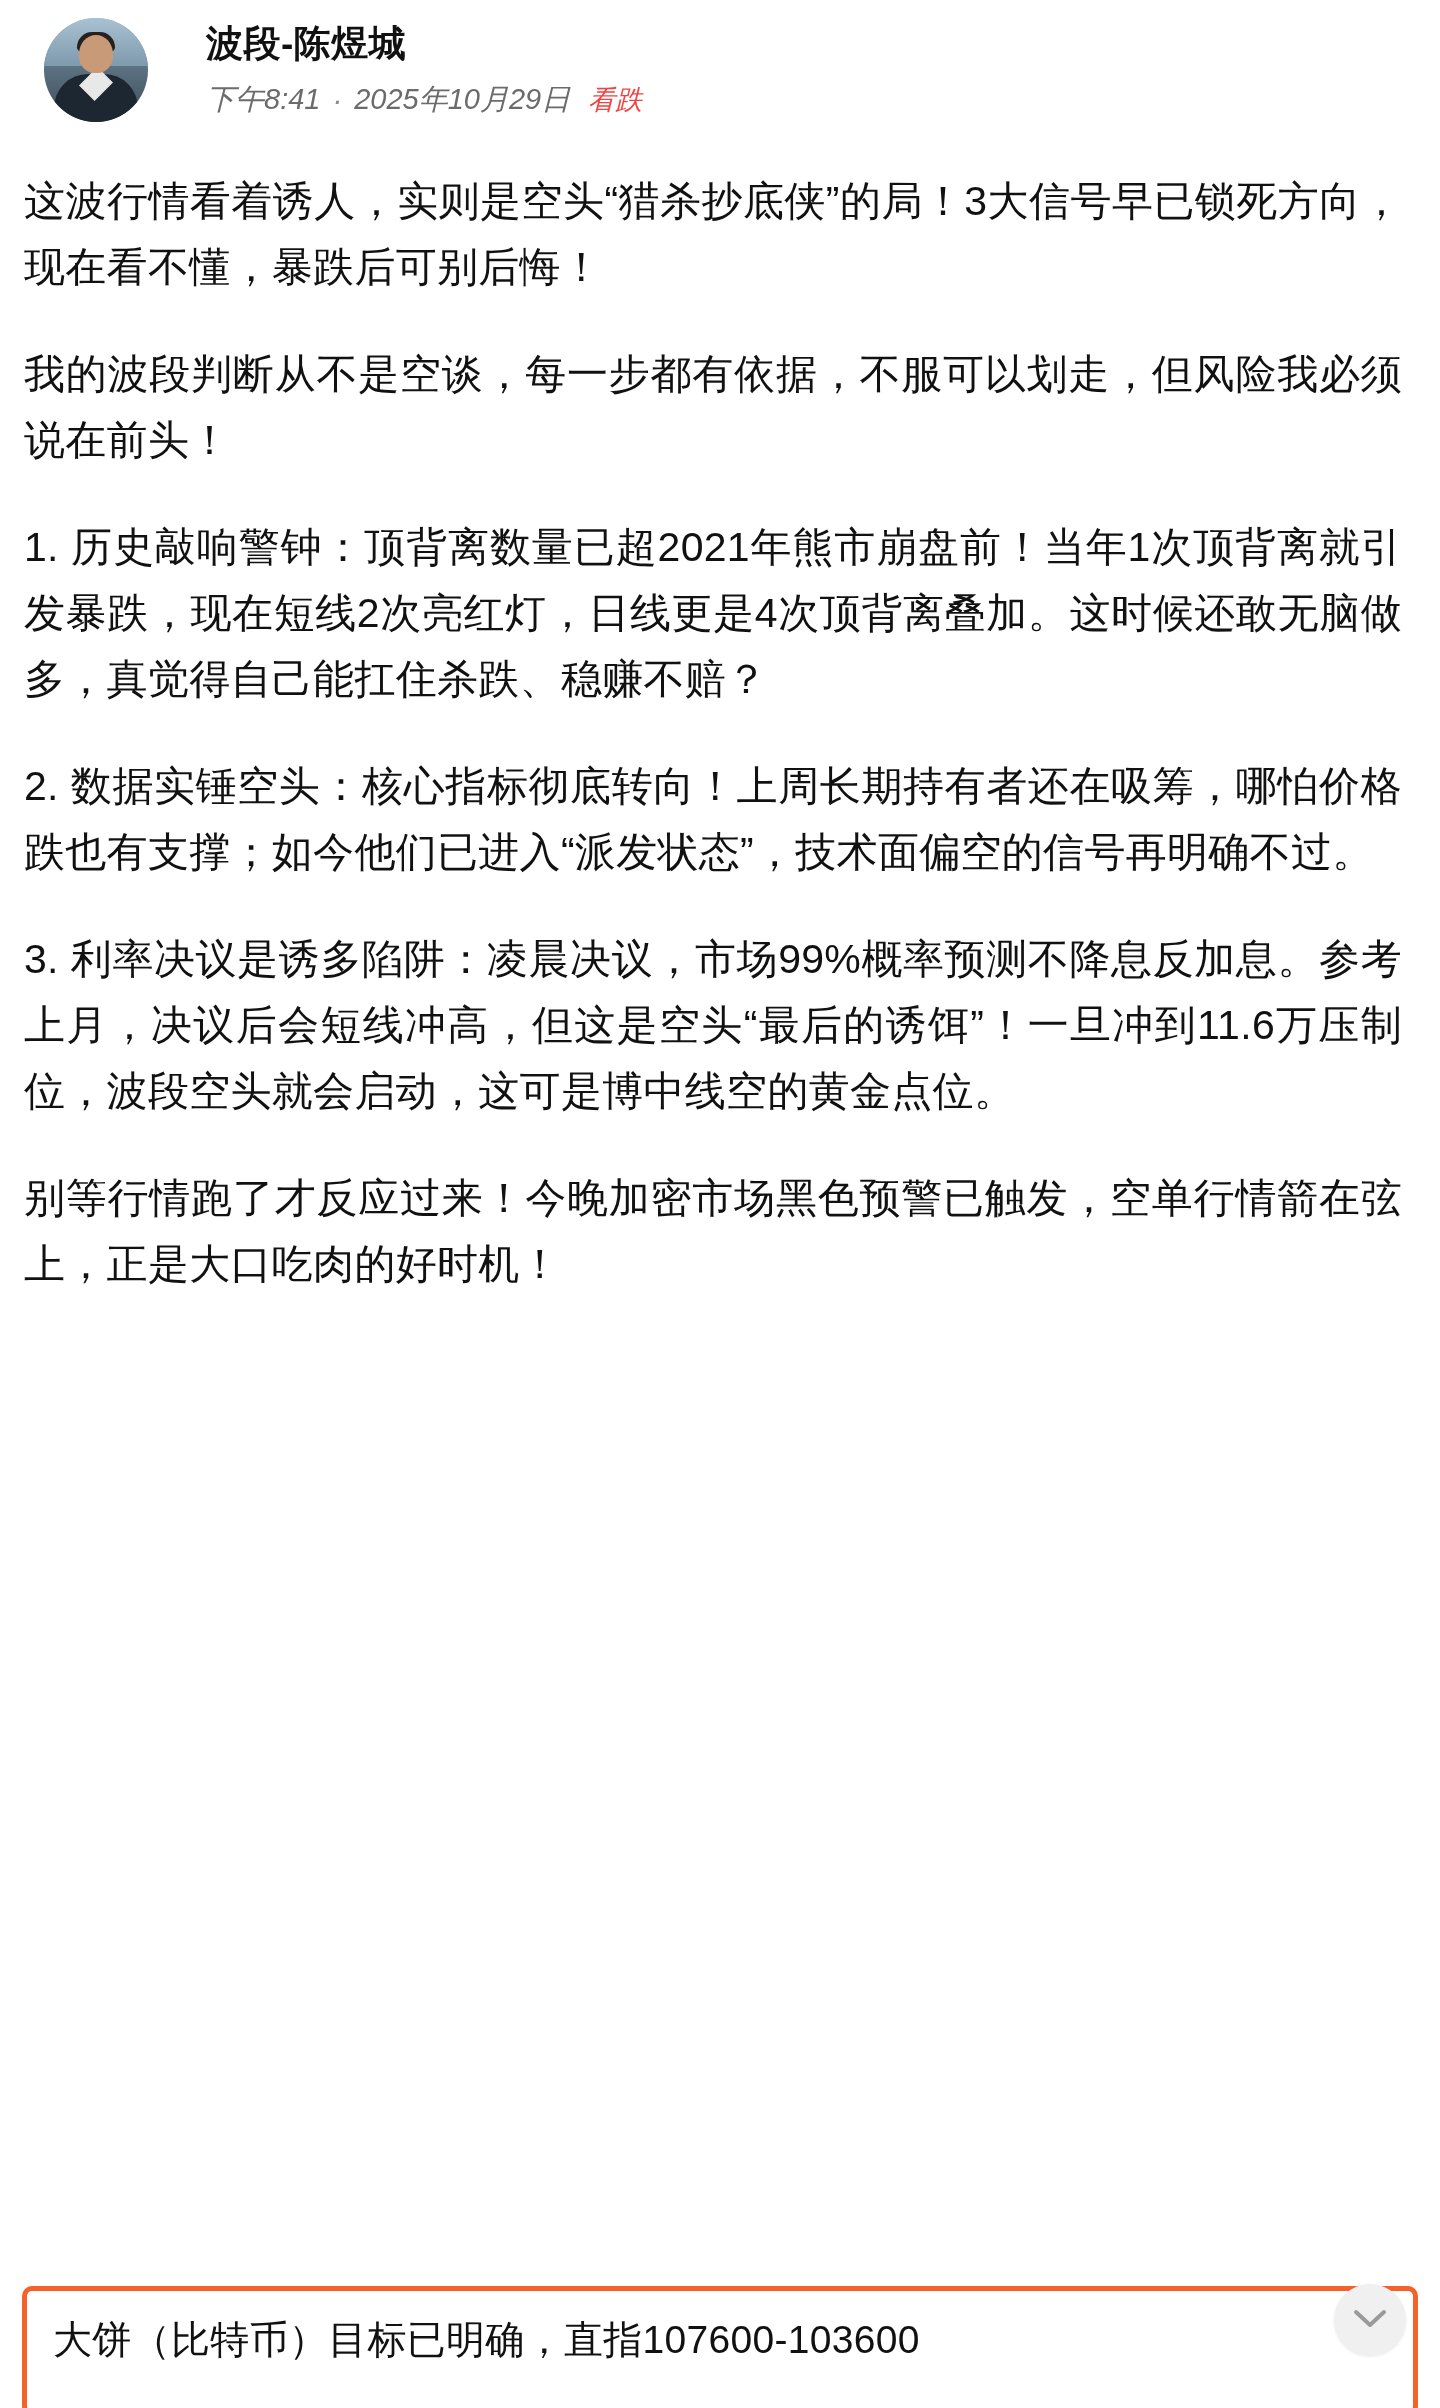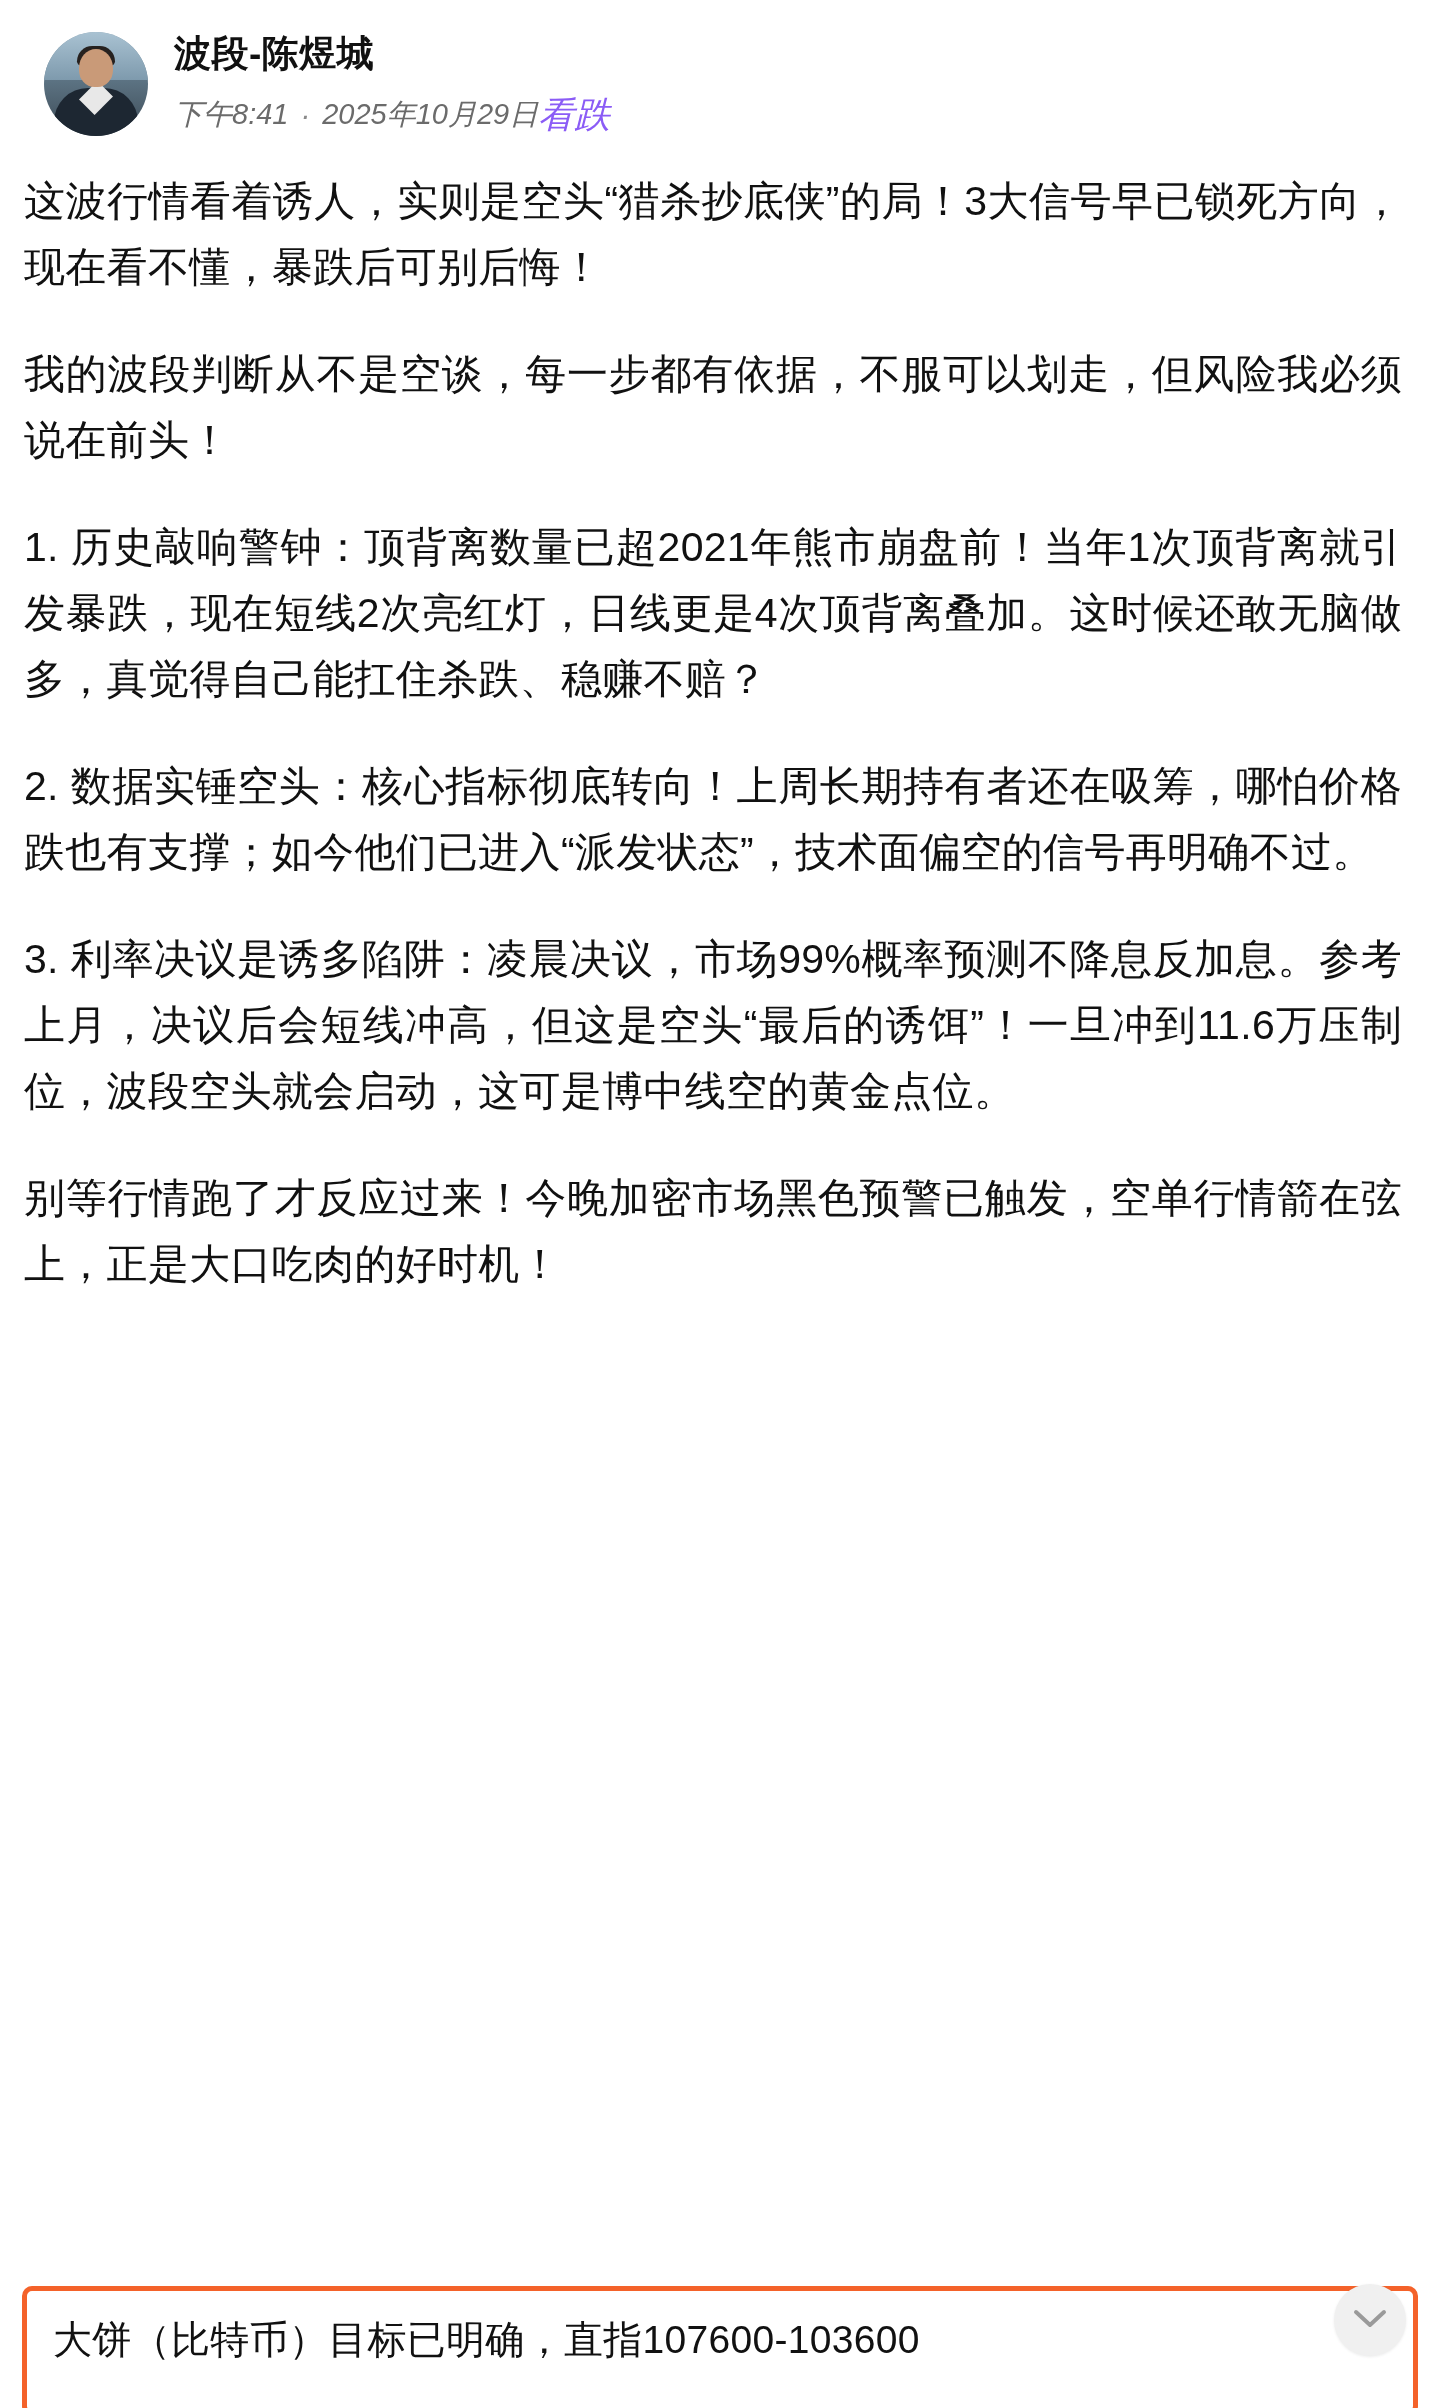--- a/index.html
+++ b/index.html
@@ -13,23 +13,24 @@
     height: 2408px;
     font-family: "Liberation Sans", "DejaVu Sans", sans-serif;
     color: #121212;
     overflow: hidden;
     position: relative;
   }
 
   
   .post-header {
     display: flex;
-    align-items: center;
+    align-items: flex-start;
     padding: 14px 44px 0 44px;
     height: 150px;
+    gap: 32px;
   }
   .avatar {
     width: 104px;
     height: 104px;
     border-radius: 50%;
     flex: 0 0 104px;
     margin-top: 4px;
     overflow: hidden;
     position: relative;
     background: linear-gradient(180deg, #8fa6b5 0%, #5d7484 45%, #3c4a55 100%);
@@ -98,22 +99,23 @@
     display: flex;
     align-items: center;
     white-space: nowrap;
     font-style: italic;
   }
   .meta-row .dot {
     margin: 0 12px;
     color: #8a8a8a;
   }
   .sentiment {
-    color: #8b5cf6;
-    font-size: 36px;
+    margin-left: 18px;
+    color: #ef4444;
+    font-size: 27px;
   }
 
   
   .post-body {
     padding: 18px 38px 0 24px;
   }
   .para {
     font-size: 41px;
     line-height: 1.62;
     color: #111111;

